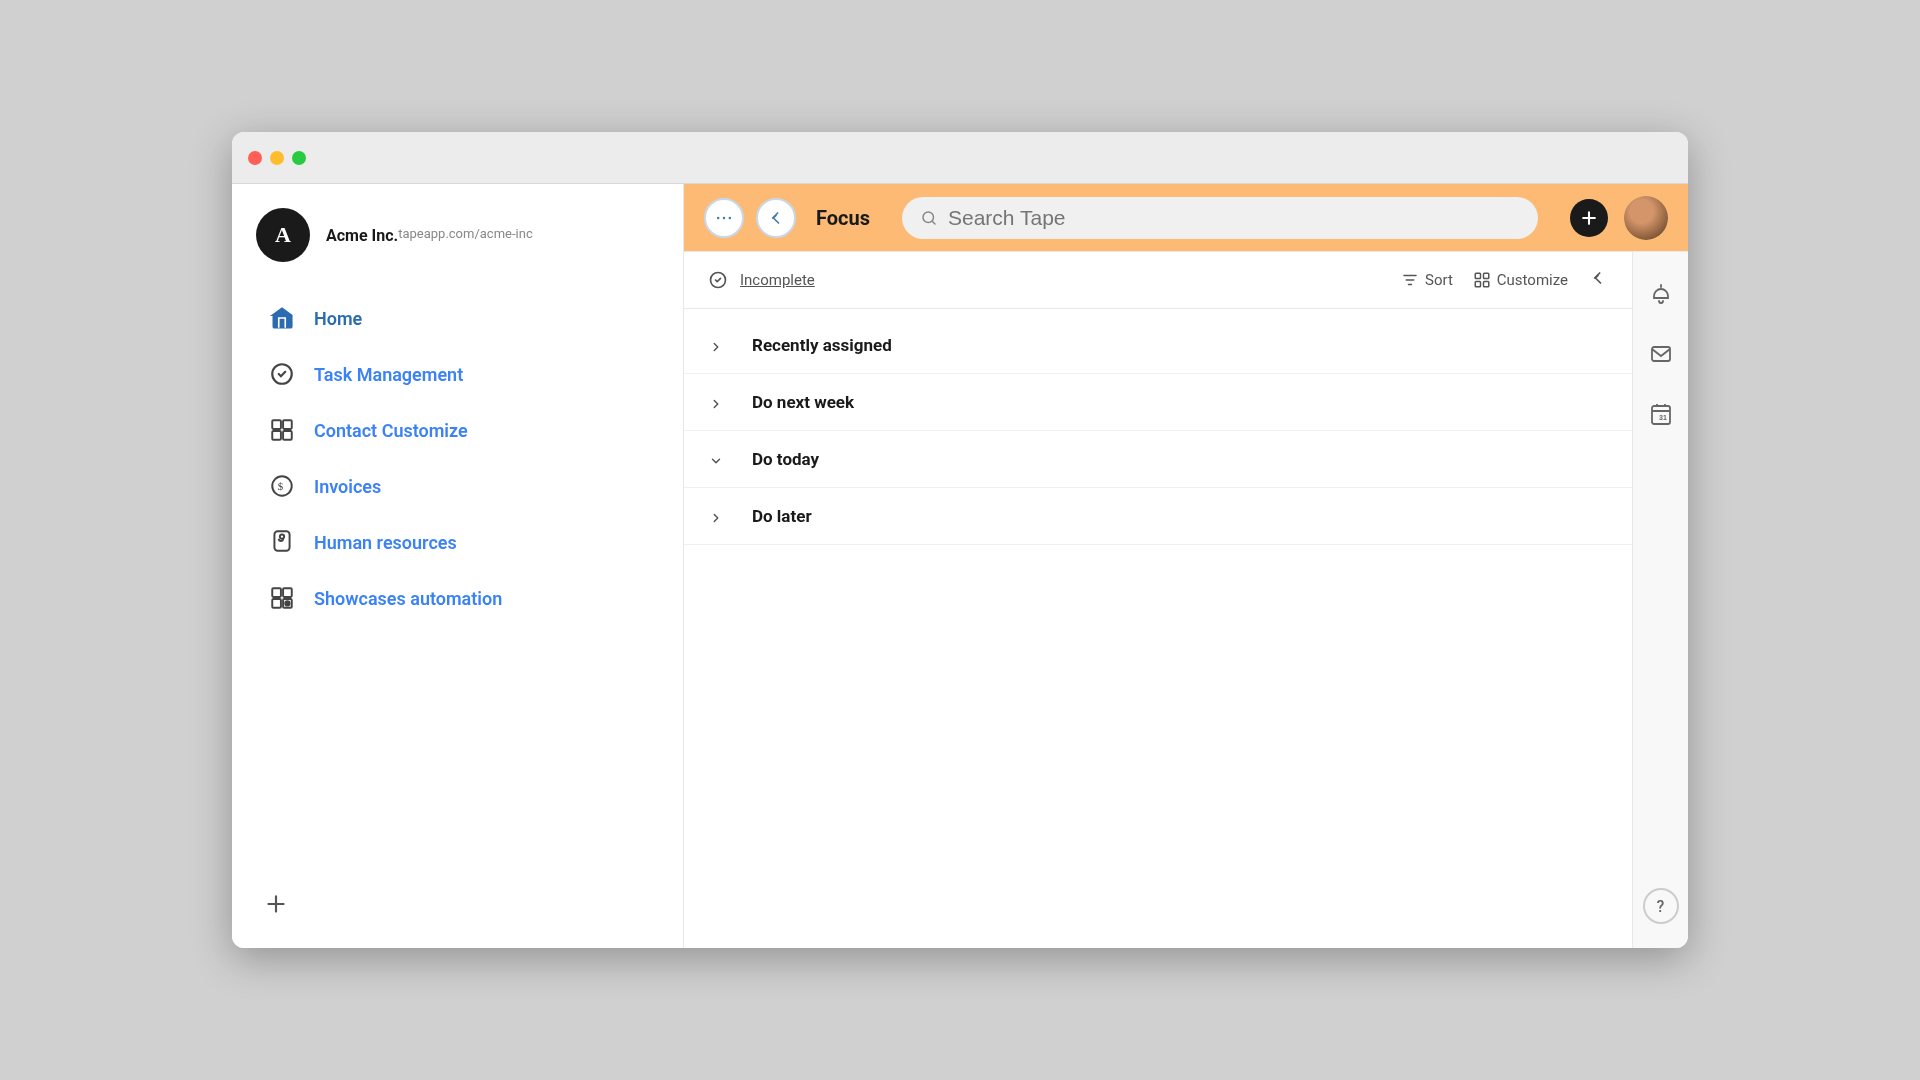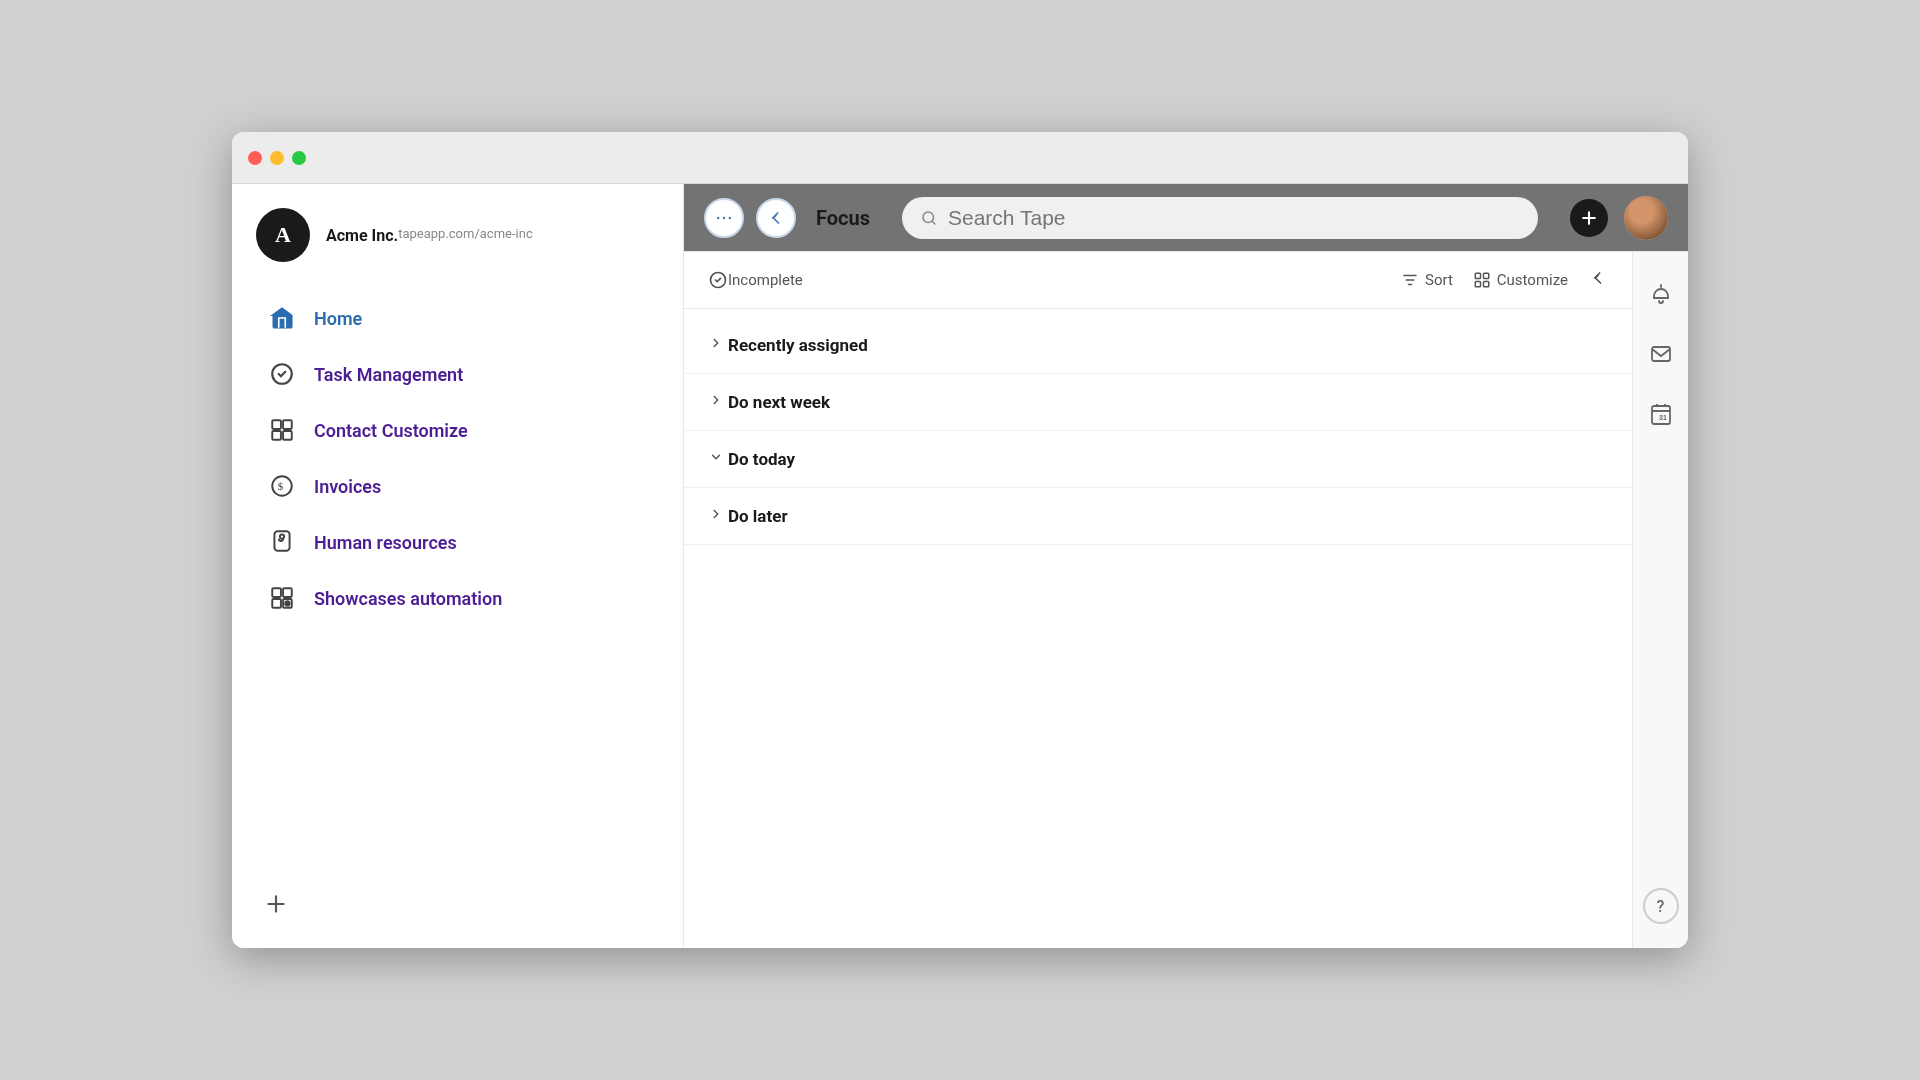--- a/index.html
+++ b/index.html
@@ -132,21 +132,21 @@
       height: 28px;
       display: flex;
       align-items: center;
       justify-content: center;
       flex-shrink: 0;
     }
 
     .nav-label {
       font-size: 18px;
       font-weight: 600;
-      color: #4c1d95;
+      color: #3b82f6;
     }
 
     .nav-item.active .nav-label {
       color: #2b6cb0;
     }
 
     .nav-icon svg {
       width: 26px;
       height: 26px;
     }
@@ -160,21 +160,21 @@
       width: 32px;
       height: 32px;
       display: flex;
       align-items: center;
       justify-content: center;
       color: #555;
     }
 
     
     .topbar {
-      background: #737373;
+      background: #fdba74;
       border-bottom: 1px solid #e8e8e8;
       height: 68px;
       display: flex;
       align-items: center;
       padding: 0 20px;
       gap: 16px;
       flex-shrink: 0;
     }
 
     .topbar-left {
@@ -271,23 +271,24 @@
       display: flex;
       align-items: center;
       padding: 16px 24px;
       border-bottom: 1px solid #e8e8e8;
       gap: 12px;
     }
 
     .incomplete-badge {
       display: flex;
       align-items: center;
-      gap: 0;
+      gap: 12px;
       font-size: 15px;
       color: #555;
+      text-decoration: underline;
     }
 
     .content-actions {
       margin-left: auto;
       display: flex;
       align-items: center;
       gap: 20px;
     }
 
     .action-btn {
@@ -313,22 +314,22 @@
       overflow-y: auto;
       padding: 8px 0;
     }
 
     .task-group {
       border-bottom: 1px solid #f0f0f0;
     }
 
     .task-group-header {
       display: flex;
-      align-items: flex-start;
-      gap: 4px;
+      align-items: flex-end;
+      gap: 28px;
       padding: 18px 24px;
       cursor: pointer;
     }
 
     .chevron-icon {
       width: 16px;
       height: 16px;
       display: flex;
       align-items: center;
       justify-content: center;

